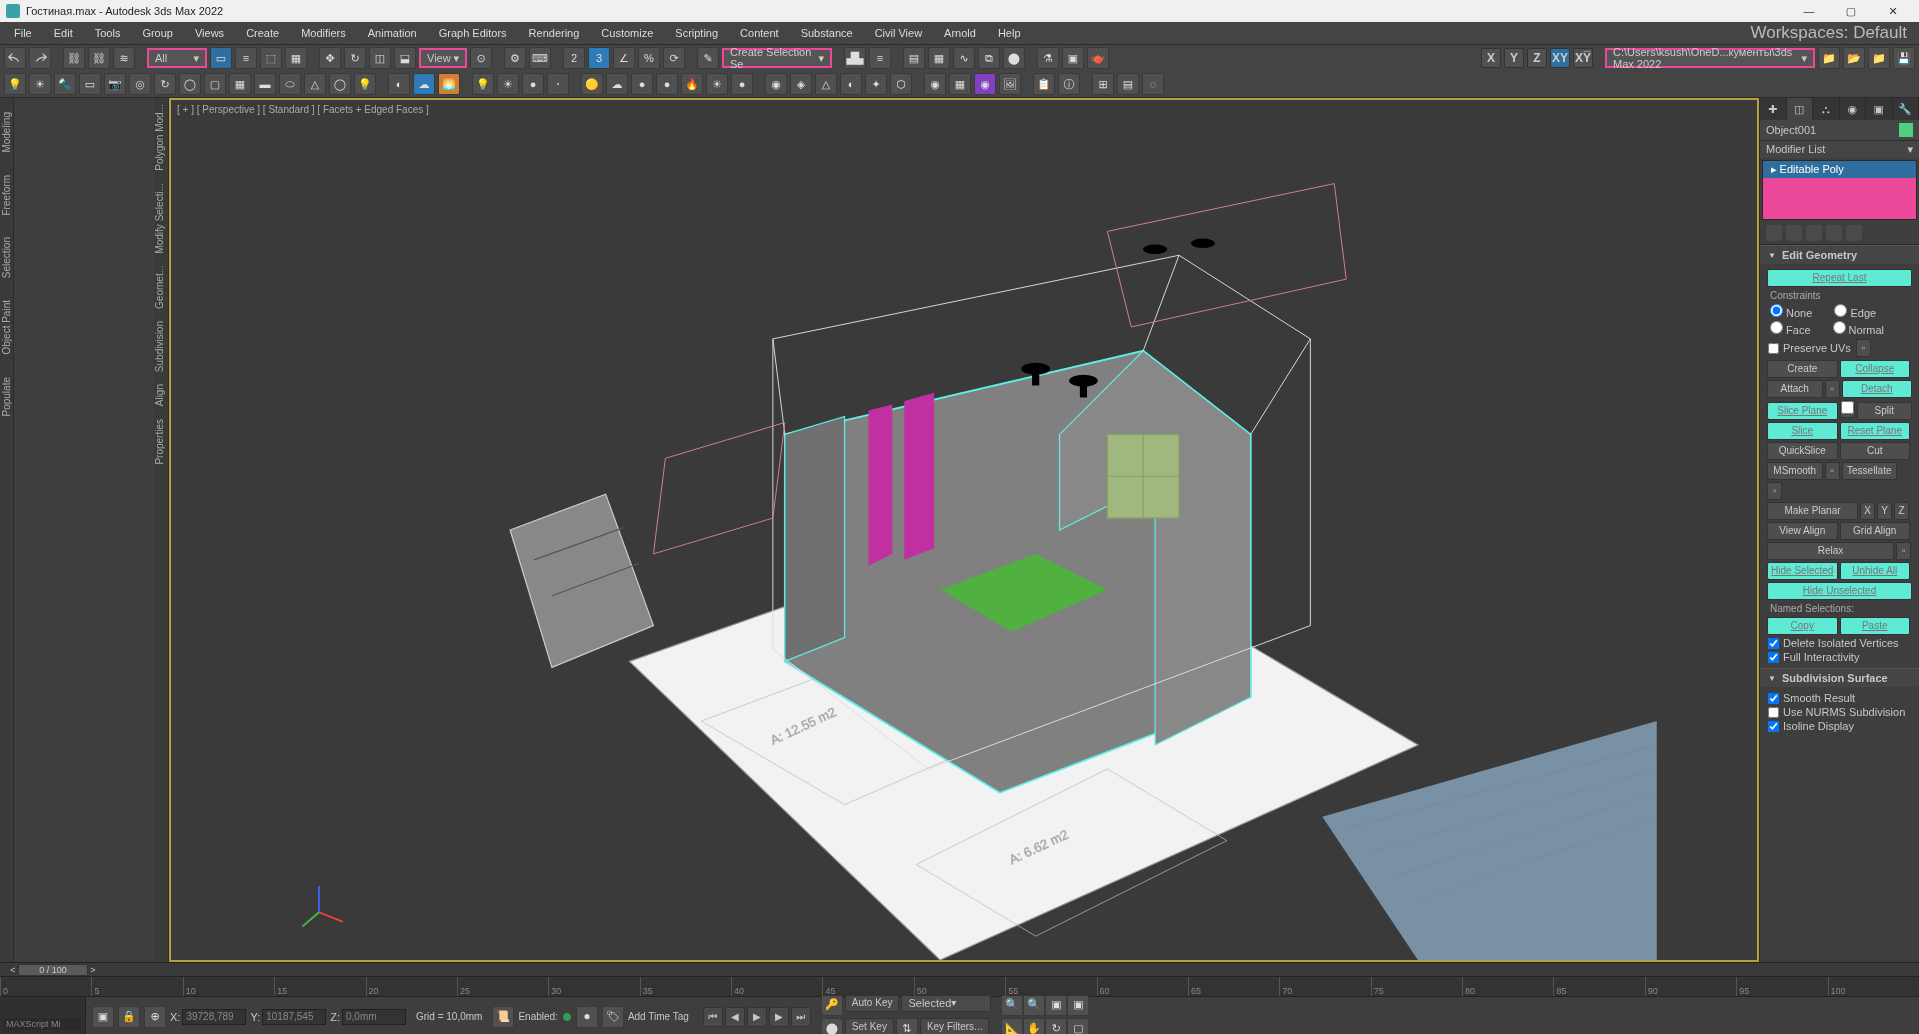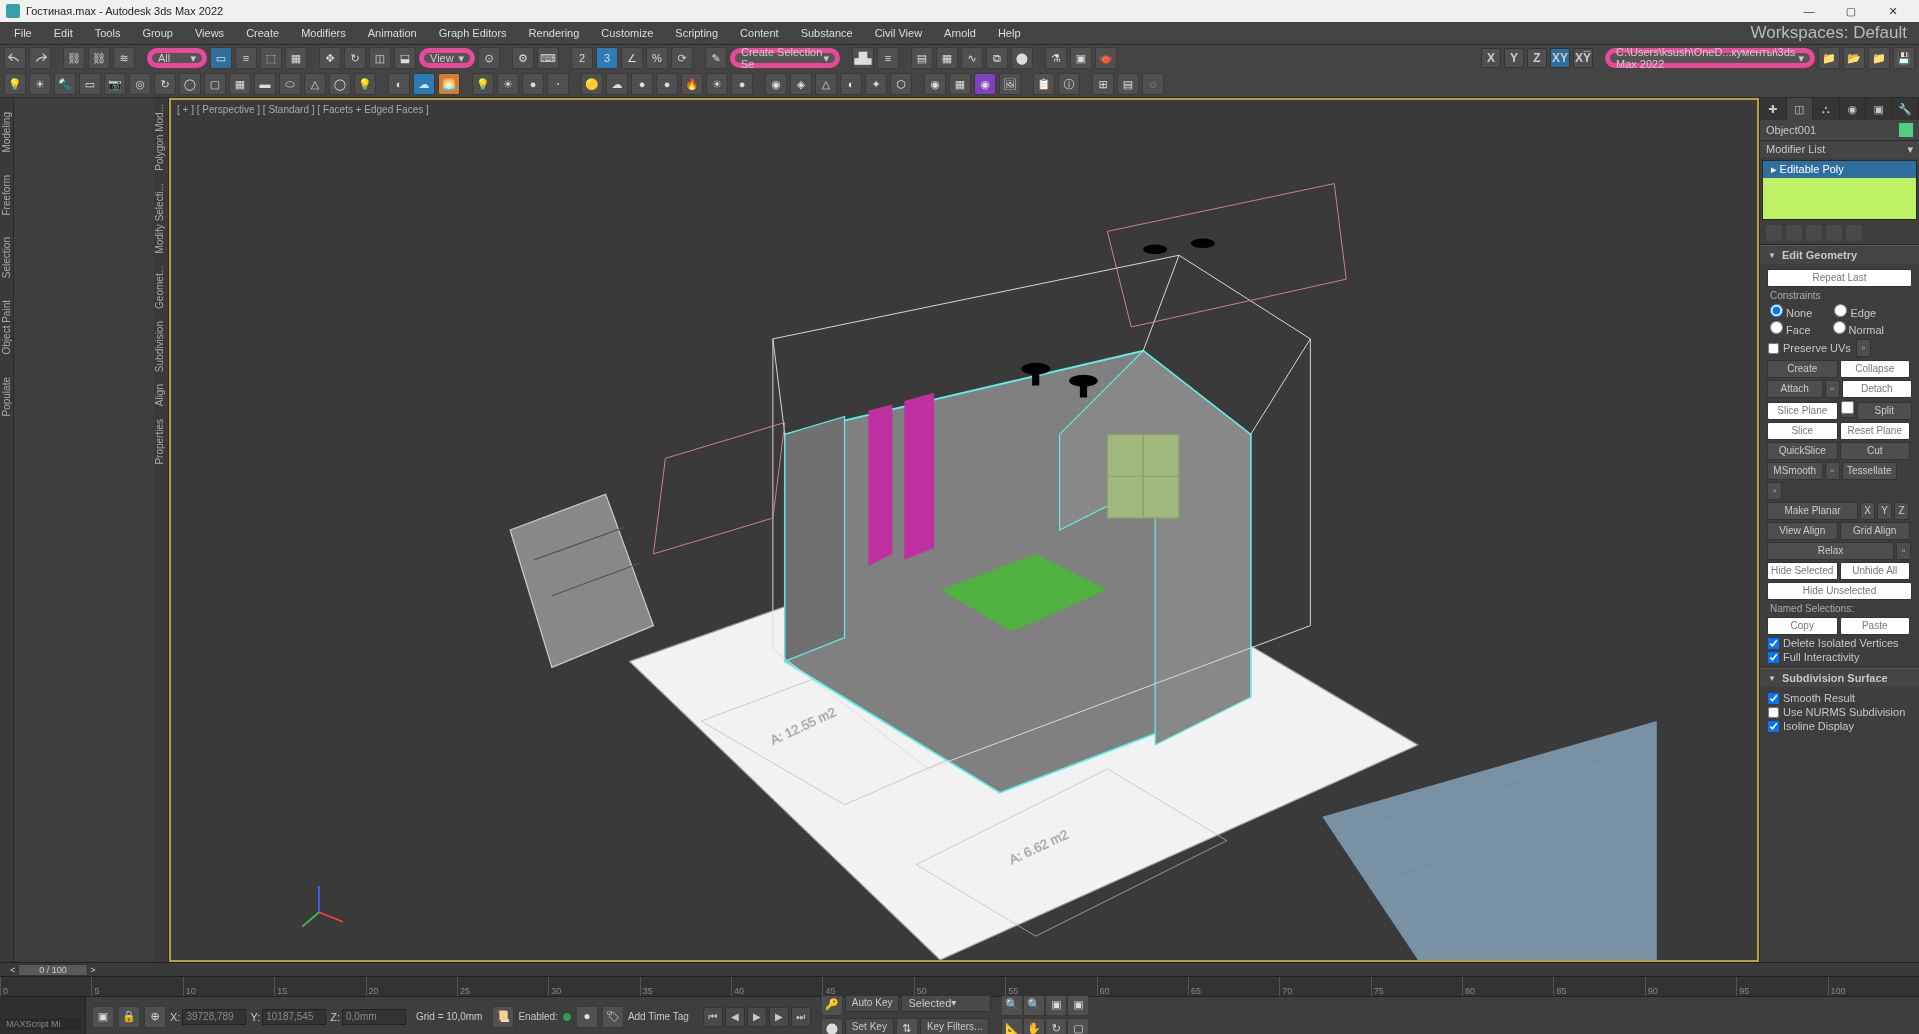--- a/index.html
+++ b/index.html
@@ -19,21 +19,21 @@
 .menubar .ws { padding-right: 8px; font-size: 17px; color: #bbb; }
 
 
 .toolbars { background: #444; border-top: 1px solid #2a2a2a; border-bottom: 1px solid #2a2a2a; }
 .tool-row { height: 26px; display: flex; align-items: center; padding: 0 4px; gap: 3px; }
 .tbtn { width: 22px; height: 22px; background: #505050; border: 1px solid #3a3a3a; border-radius: 2px; display: flex; align-items: center; justify-content: center; font-size: 11px; color: #ddd; }
 .tbtn.active { background: #2f6f9f; }
 .tbtn.blue { background: #2d7cb8; }
 .tbtn svg { width: 14px; height: 14px; }
 .tsep { width: 6px; }
-.tfield { height: 20px; background: #555; border: 5px solid #ec4899; border-radius: 10px; color: #ccc; padding: 0 6px; display: flex; align-items: center; }
+.tfield { height: 20px; background: #555; border: 2px solid #ec4899; border-radius: 0; color: #ccc; padding: 0 6px; display: flex; align-items: center; }
 .axis-btn { width: 20px; height: 20px; display: flex; align-items: center; justify-content: center; font-weight: bold; color: #ccc; background: #505050; border: 1px solid #333; border-radius: 2px; font-size: 12px; }
 .axis-btn.active { background: #2f6f9f; }
 
 
 .main { display: flex; height: calc(100% - 22px - 22px - 52px - 54px - 20px); }
 .left-rail { width: 14px; background: #3a3a3a; border-right: 1px solid #2a2a2a; display: flex; flex-direction: column; align-items: center; gap: 10px; padding-top: 8px; }
 .left-rail .tab { writing-mode: vertical-lr; transform: rotate(180deg); font-size: 10px; color: #aaa; padding: 6px 0; }
 
 .ribbon { width: 155px; background: #3e3e3e; border-right: 1px solid #2a2a2a; overflow: hidden; }
 .ribbon-side { width: 14px; float: right; height: 100%; background: #3a3a3a; }
@@ -44,30 +44,30 @@
 .vp-label { position: absolute; top: 4px; left: 6px; color: #aaa; font-size: 10px; }
 
 
 .cmd-panel { width: 160px; background: #3e3e3e; border-left: 1px solid #2a2a2a; display: flex; flex-direction: column; overflow: hidden; }
 .cmd-tabs { height: 22px; display: flex; background: #353535; }
 .cmd-tab { flex: 1; display: flex; align-items: center; justify-content: center; border-right: 1px solid #2a2a2a; }
 .cmd-tab.active { background: #454545; }
 .cmd-name { background: #454545; padding: 3px 6px; display: flex; align-items: center; }
 .cmd-name .color-sw { width: 14px; height: 14px; background: #4fd080; margin-left: auto; }
 .cmd-drop { background: #454545; padding: 2px 6px; border-top: 1px solid #2a2a2a; display: flex; justify-content: space-between; gap: 19px; }
-.mod-stack { height: 60px; background: #bef264; border: 1px solid #2a2a2a; margin: 2px; }
+.mod-stack { height: 60px; background: #ec4899; border: 1px solid #2a2a2a; margin: 2px; }
 .mod-item { background: #2f6f9f; color: #fff; padding: 2px 8px; font-size: 11px; }
 .mod-icons { display: flex; gap: 4px; padding: 3px 6px; border-bottom: 1px solid #2a2a2a; }
 .mod-icons .mi { width: 16px; height: 16px; background: #4a4a4a; border-radius: 2px; }
 .rollout { border-top: 1px solid #555; }
 .rollout-h { background: #454545; padding: 3px 8px; display: flex; align-items: center; gap: 6px; font-size: 11px; font-weight: bold; }
 .rollout-h::before { content: "▼"; font-size: 8px; }
 .rollout-b { padding: 4px 6px; }
 .rbtn { display: inline-block; text-align: center; height: 18px; line-height: 16px; background: #4e4e4e; border: 1px solid #333; border-radius: 2px; font-size: 10px; color: #ccc; margin: 1px; }
-.rbtn.disabled { color: #777; background: #ffffff; }
+.rbtn.disabled { color: #777; background: #5eead4; text-decoration: underline; }
 .rbtn.w-full { width: calc(100% - 2px); }
 .rbtn.w-half { width: calc(50% - 3px); }
 .rbtn.w-15 { width: 15px; }
 .chk { display: flex; align-items: center; gap: 4px; font-size: 10px; padding: 1px 2px; }
 .chk input { width: 11px; height: 11px; }
 .radio-row { display: flex; gap: 22px; font-size: 10px; padding: 1px 4px; }
 .lbl-sm { font-size: 10px; color: #aaa; padding: 2px 4px; }
 
 
 .timeline { height: 14px; background: #3a3a3a; border-top: 1px solid #222; display: flex; align-items: center; padding: 0 8px; }
@@ -155,21 +155,21 @@
       </div>
     <div class="tbtn active">▭</div>
     <div class="tbtn">≡</div>
     <div class="tbtn">⬚</div>
     <div class="tbtn">▦</div>
     <div class="tsep"></div>
     <div class="tbtn">✥</div>
     <div class="tbtn">↻</div>
     <div class="tbtn">◫</div>
     <div class="tbtn">⬓</div>
-    <div class="tfield" style="width:56px">
+    <div class="tfield" style="width:48px">
         <span>View</span> 
         <span style="margin-left:auto">▾</span>
       </div>
     <div class="tbtn">⊙</div>
     <div class="tsep"></div>
     <div class="tbtn">⚙</div>
     <div class="tbtn">⌨</div>
     <div class="tsep"></div>
     <div class="tbtn">2</div>
     <div class="tbtn blue">3</div>

